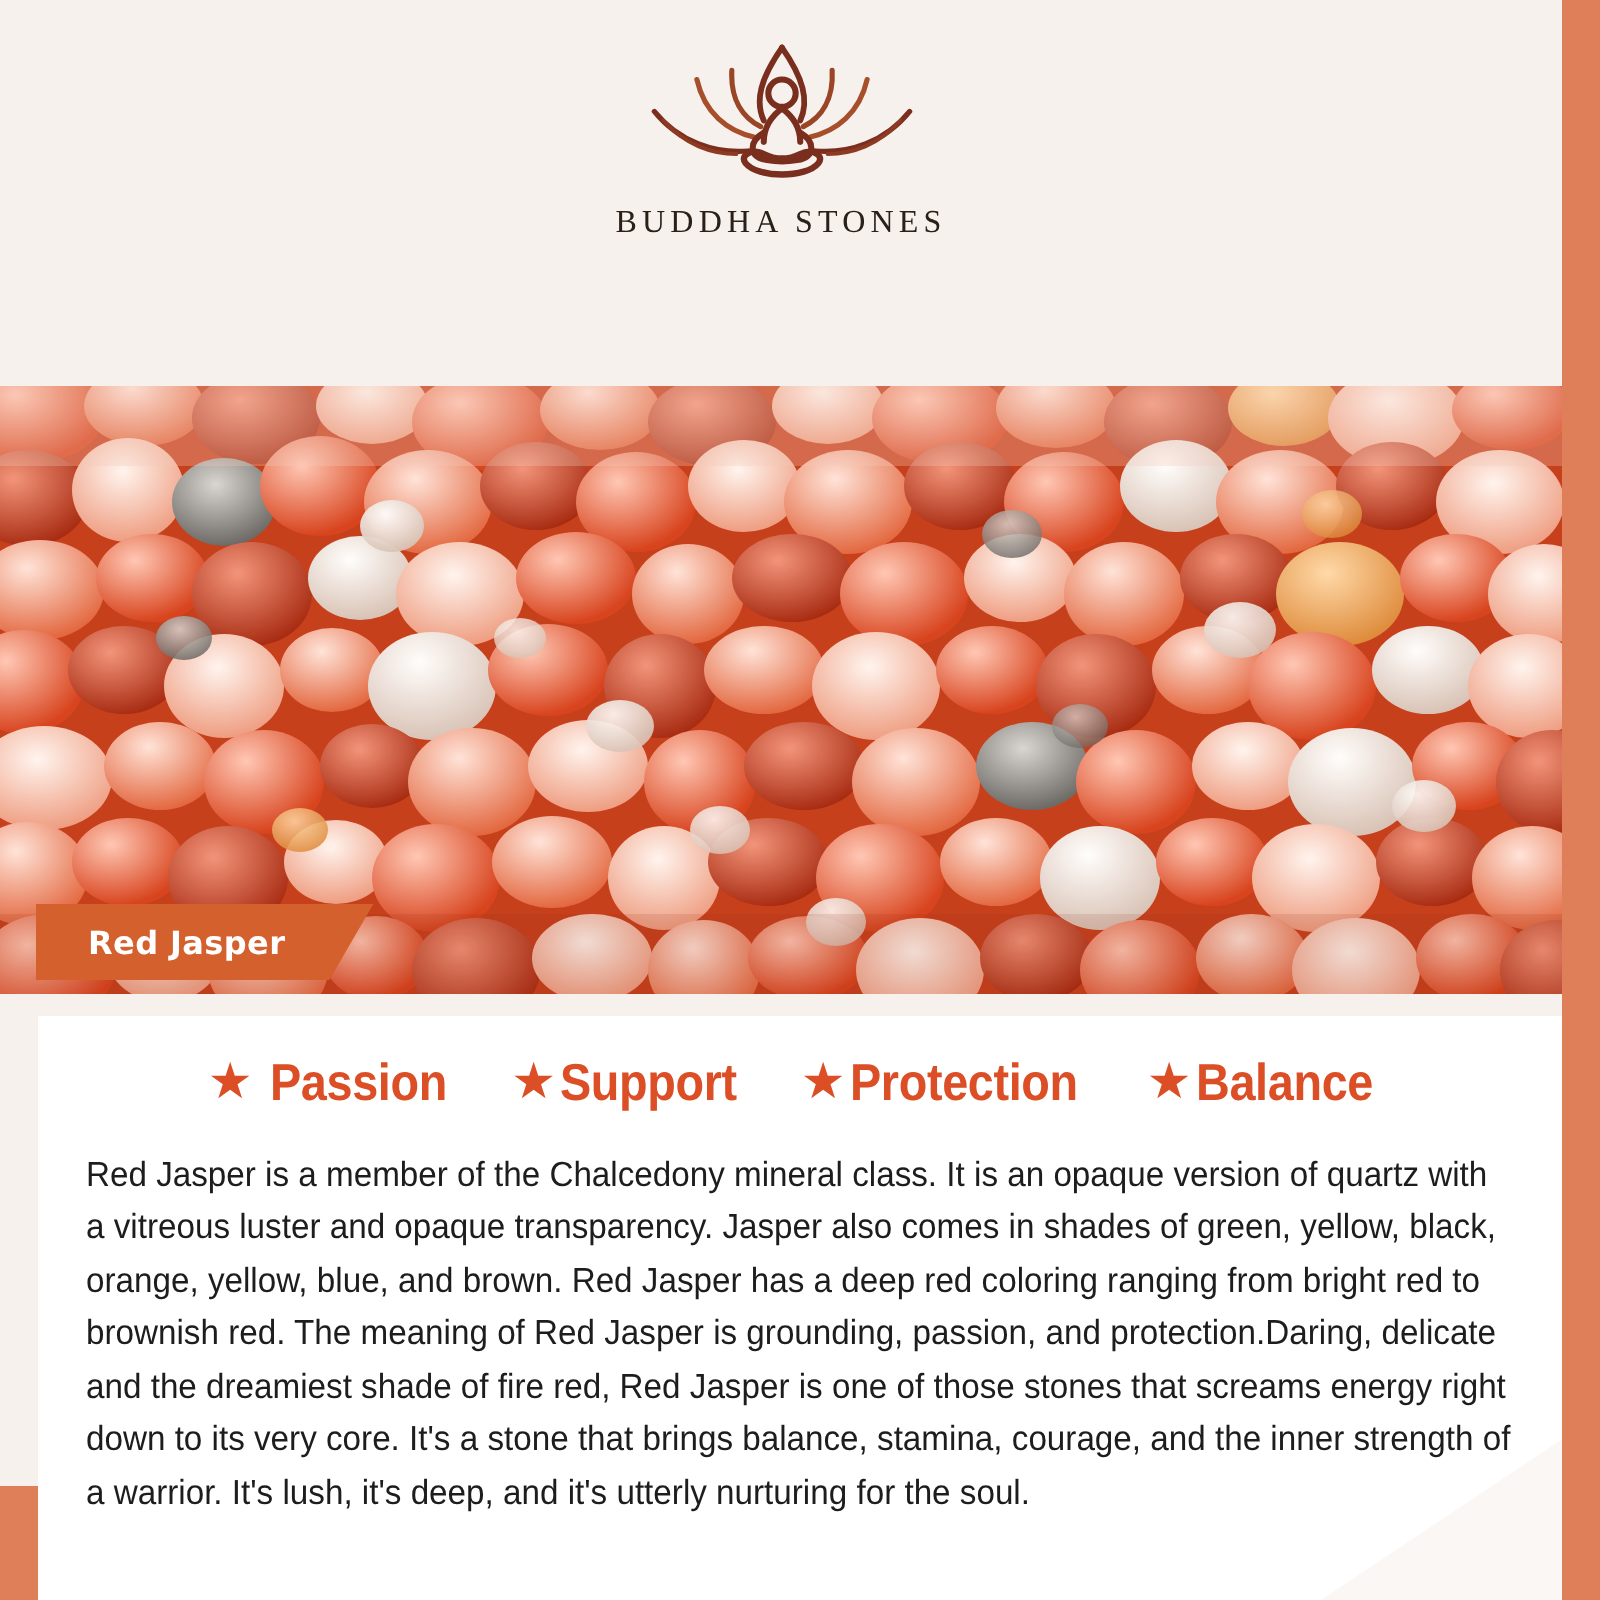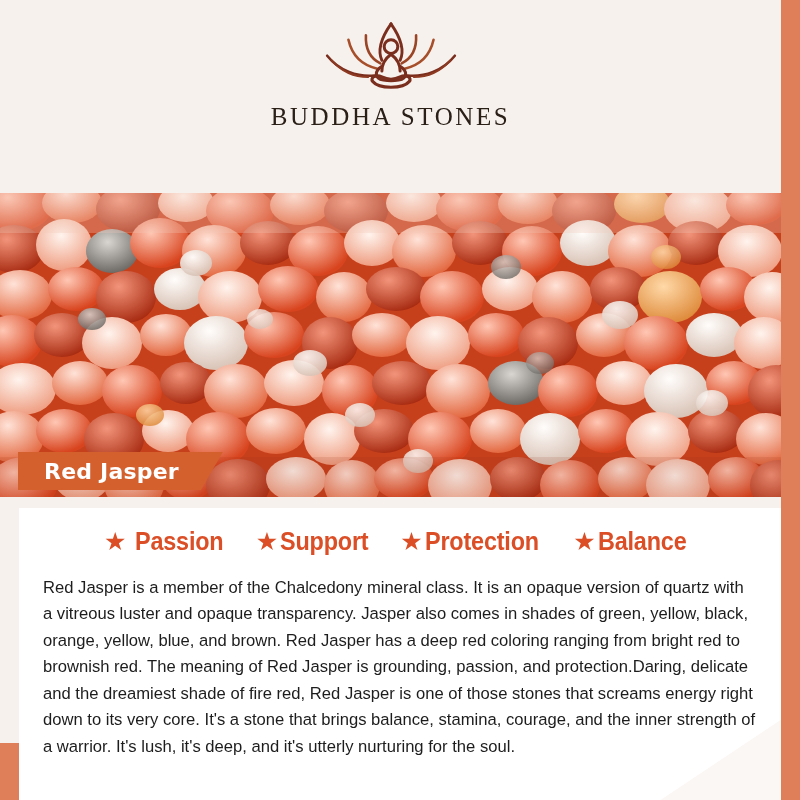--- a/index.html
+++ b/index.html
@@ -57,21 +57,21 @@
     flex-direction: column;
     align-items: center;
     justify-content: flex-start;
     padding-top: 16px;
   }
 
   .logo-mark { width: 152px; height: 84px; display: block; }
 
   .logo-wordmark {
     font-family: "Liberation Serif", serif;
-    font-size: 25px;
+    font-size: 16px;
     letter-spacing: 2.6px;
     color: #2A2018;
     margin-top: 3px;
     white-space: nowrap;
   }
 
   
   .title-banner {
     position: absolute;
     left: 58px;
@@ -115,21 +115,21 @@
     padding: 0 44px 0 26px;
     background: #D4602E;
     display: flex;
     align-items: center;
     z-index: 4;
     clip-path: polygon(0 0, 100% 0, calc(100% - 22px) 100%, 0 100%);
   }
   .stone-label-text {
     font-family: "DejaVu Sans", sans-serif;
     font-weight: bold;
-    font-size: 22px;
+    font-size: 16px;
     color: #FFFFFF;
     letter-spacing: 0.2px;
     white-space: nowrap;
   }
 
   
   .under-photo-strip {
     position: absolute;
     left: 0;
     top: 497px;

